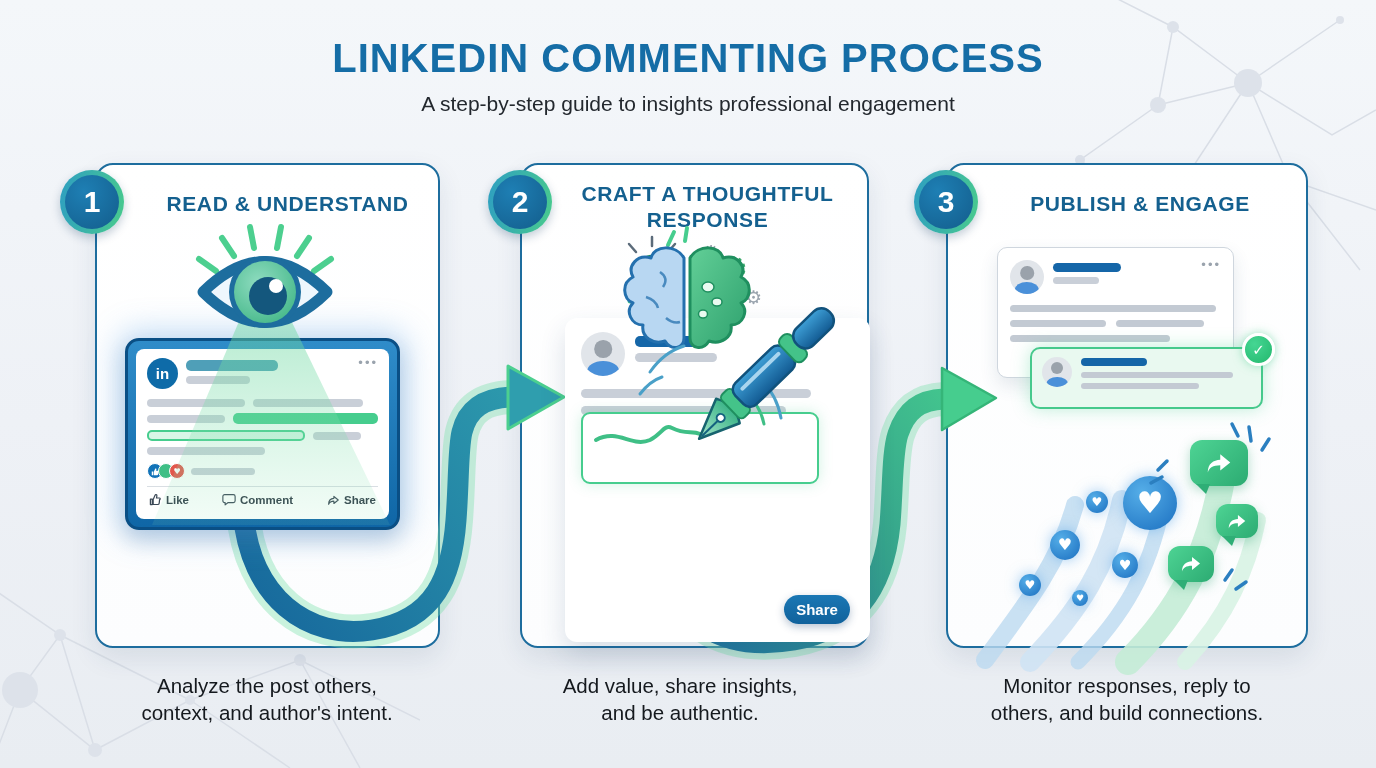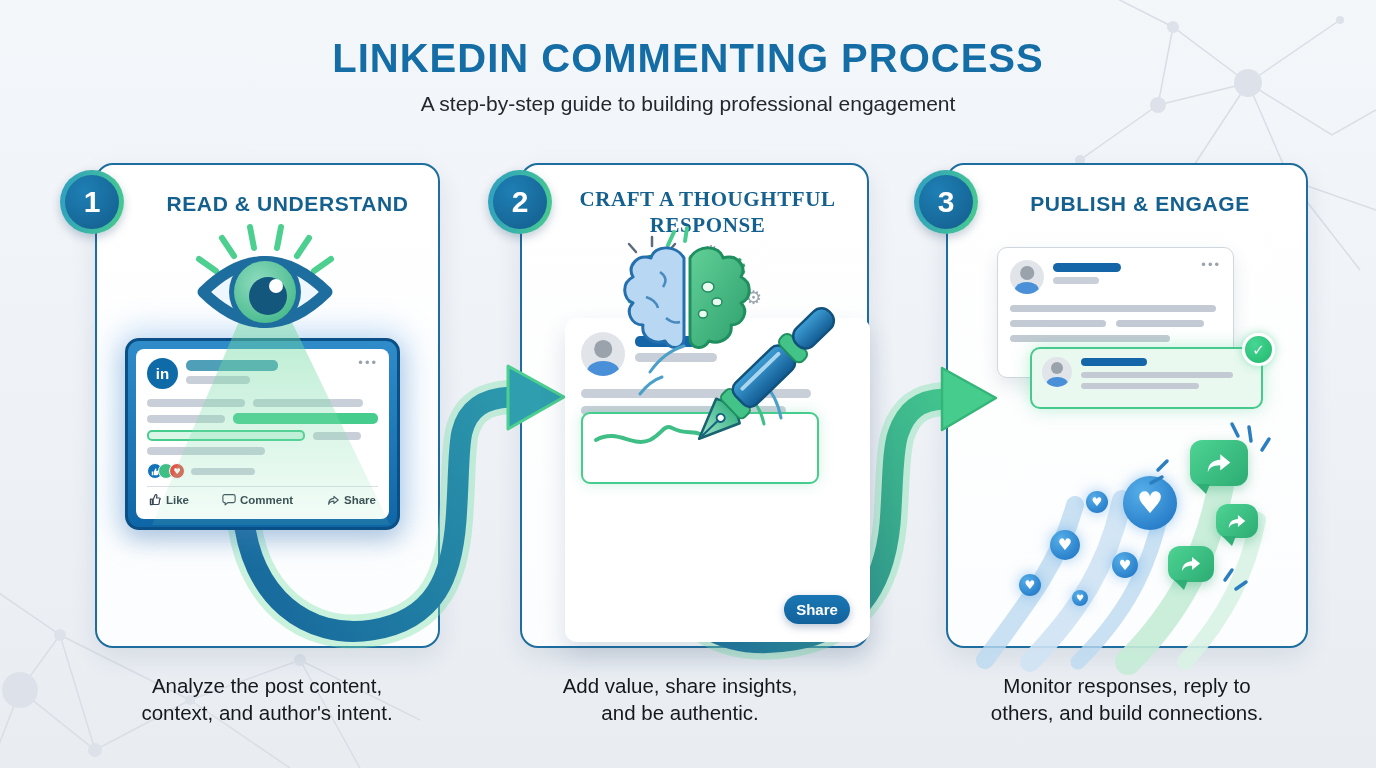--- a/index.html
+++ b/index.html
@@ -161,27 +161,27 @@
   <g fill="#dde2ea">
     <circle cx="20" cy="150" r="18"></circle>
       <circle cx="60" cy="95" r="6"></circle>
     <circle cx="95" cy="210" r="7"></circle>
       <circle cx="190" cy="160" r="5"></circle>
       <circle cx="300" cy="120" r="6"></circle>
   </g>
 </svg>
 
 <div class="abs title">LINKEDIN COMMENTING PROCESS</div>
-<div class="abs subtitle">A step-by-step guide to building professional engagement</div>
+<div class="abs subtitle">A step-by-step guide to insights professional engagement</div>
 
 <div class="abs panel" style="left:95px;top:163px;width:345px;height:485px;">
   <div class="panel-title" style="margin:26px 20px 0 60px;">READ &amp; UNDERSTAND</div>
 </div>
 <div class="abs panel" style="left:520px;top:163px;width:349px;height:485px;">
-  <div class="panel-title" style="margin:22px 20px 0 46px;font-family:Liberation Serif, serif;">CRAFT A THOUGHTFUL
+  <div class="panel-title" style="margin:16px 20px 0 46px;">CRAFT A THOUGHTFUL
 RESPONSE</div>
 </div>
 <div class="abs panel" style="left:946px;top:163px;width:362px;height:485px;">
   <div class="panel-title" style="margin:26px 20px 0 46px;">PUBLISH &amp; ENGAGE</div>
 </div>
 
 <div class="abs badge" style="left:60px;top:170px;">
   <div class="badge-inner">1</div>
 </div>
 <div class="abs badge" style="left:488px;top:170px;">
@@ -466,18 +466,18 @@
     <line x1="1238" y1="436" x2="1232" y2="424"></line>
     <line x1="1251" y1="441" x2="1249" y2="427"></line>
     <line x1="1262" y1="450" x2="1269" y2="439"></line>
     <line x1="1158" y1="470" x2="1167" y2="461"></line>
     <line x1="1151" y1="483" x2="1162" y2="477"></line>
     <line x1="1225" y1="580" x2="1232" y2="570"></line>
     <line x1="1236" y1="589" x2="1246" y2="582"></line>
   </g>
 </svg>
 
-<div class="abs caption" style="left:87px;top:672px;width:360px;">Analyze the post content,
+<div class="abs caption" style="left:87px;top:672px;width:360px;">Analyze the post others,
 context, and author's intent.</div>
 <div class="abs caption" style="left:500px;top:672px;width:360px;">Add value, share insights,
 and be authentic.</div>
 <div class="abs caption" style="left:947px;top:672px;width:360px;">Monitor responses, reply to
 others, and build connections.</div>
 
 </body></html>

